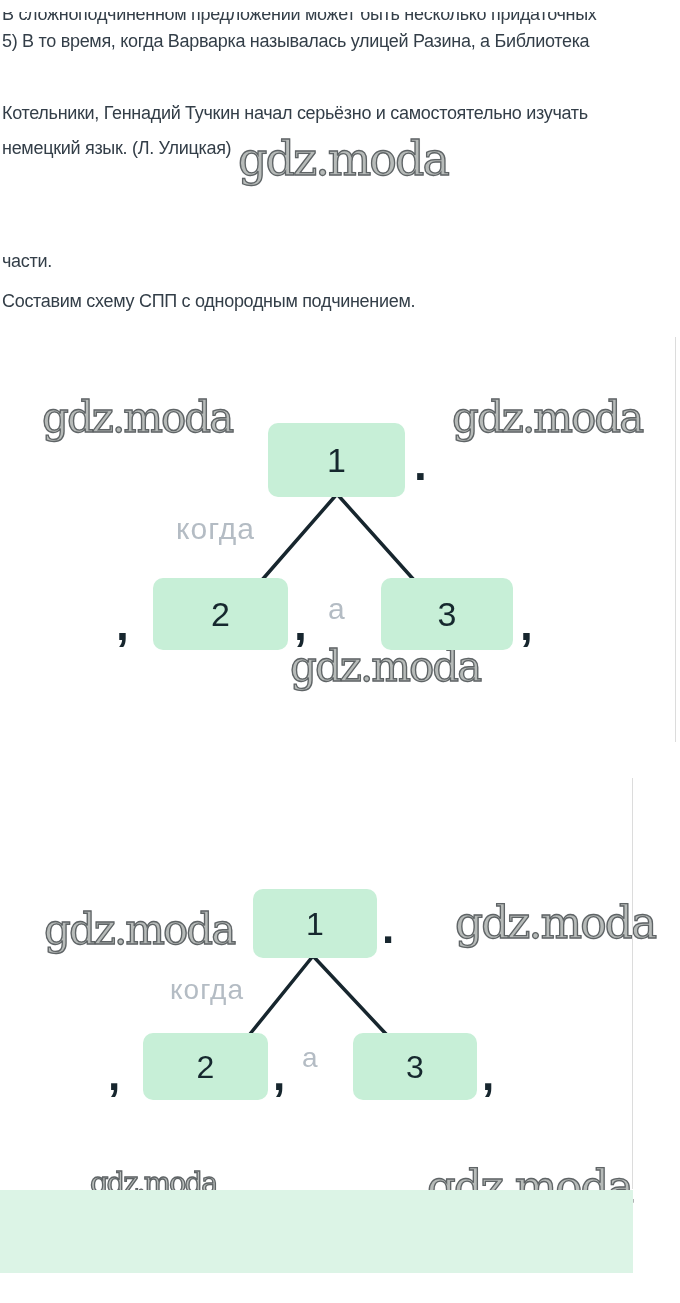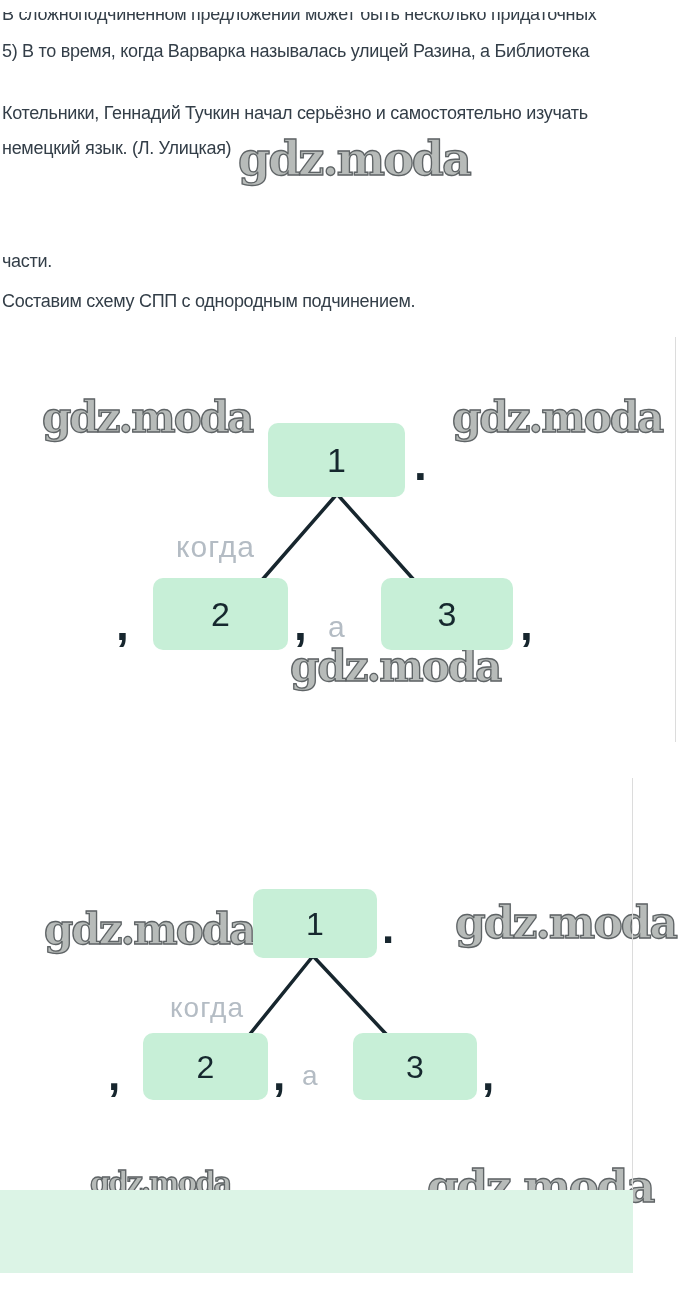--- a/index.html
+++ b/index.html
@@ -7,48 +7,48 @@
     position:relative;width:680px;height:1303px;background:#ffffff;
     overflow:hidden;font-family:"Liberation Sans",sans-serif;
   }
   .bodyline{
     position:absolute;left:2px;white-space:nowrap;
     font-size:18px;letter-spacing:-0.3px;line-height:22px;color:#333e48;
   }
   .topclip{position:absolute;left:0;top:0;width:680px;height:12px;background:#ffffff;}
   .wm{
     position:absolute;white-space:nowrap;
-    font-family:"DejaVu Serif","Liberation Serif",serif;font-weight:bold;
+    font-family:"DejaVu Serif","Liberation Serif",serif;font-weight:normal;
     color:#b7bbb9;-webkit-text-stroke:1.3px #5f6466;letter-spacing:-2px;line-height:1;
     text-shadow:0 0 1px #7a7f81;
   }
   .vline{position:absolute;width:1px;background:#dcdcdc;}
   .node{
     position:absolute;background:#c7efd7;border-radius:10px;
     display:flex;align-items:center;justify-content:center;
     color:#16282e;font-size:34px;line-height:1;
   }
   .node.small{font-size:32px;}
-  .glabel{position:absolute;color:#b4bcc4;line-height:1;letter-spacing:1px;white-space:nowrap;margin-top:18px;}
+  .glabel{position:absolute;color:#b4bcc4;line-height:1;letter-spacing:1px;white-space:nowrap;}
   .comma{position:absolute;font-weight:bold;color:#17262e;line-height:1;}
   .period{position:absolute;font-weight:bold;color:#17262e;line-height:1;}
   .connector{position:absolute;}
   .conclusion{position:absolute;left:0;top:1190px;width:633px;height:83px;background:#dcf4e6;}
   .conclusion-text{
     position:absolute;left:2px;top:1237px;white-space:nowrap;
     font-size:18px;letter-spacing:-0.3px;line-height:22px;color:#32424a;
   }
 </style>
 </head>
 <body>
 
 <div class="stage">
 
   <div class="bodyline" style="top:3px">В сложноподчинённом предложении может быть несколько придаточных</div>
-  <div class="bodyline" style="top:40px">5) В то время, когда Варварка называлась улицей Разина, а Библиотека</div>
+  <div class="bodyline" style="top:30px">5) В то время, когда Варварка называлась улицей Разина, а Библиотека</div>
   <div class="bodyline" style="top:102px">Котельники, Геннадий Тучкин начал серьёзно и самостоятельно изучать</div>
   <div class="bodyline" style="top:137px">немецкий язык. (Л. Улицкая)</div>
   <div class="bodyline" style="top:250px">части.</div>
   <div class="bodyline" style="top:290px">Составим схему СПП с однородным подчинением.</div>
   <div class="topclip"></div>
 
   <div class="wm" style="left:238px;top:136px;font-size:46px">gdz.moda</div>
   <div class="wm" style="left:42px;top:397px;font-size:42px">gdz.moda</div>
   <div class="wm" style="left:452px;top:397px;font-size:42px">gdz.moda</div>
   <div class="wm" style="left:290px;top:646px;font-size:42px">gdz.moda</div>

